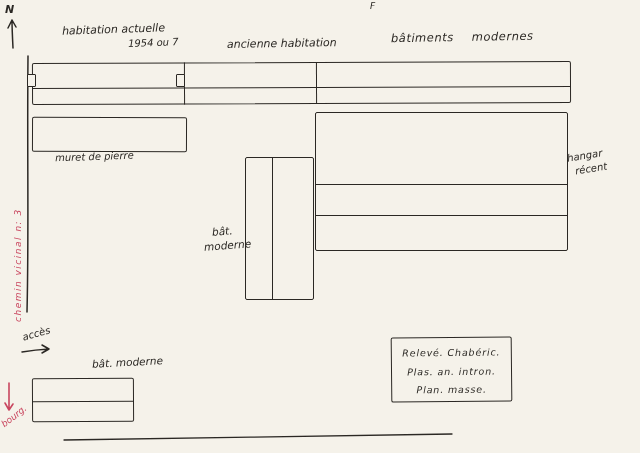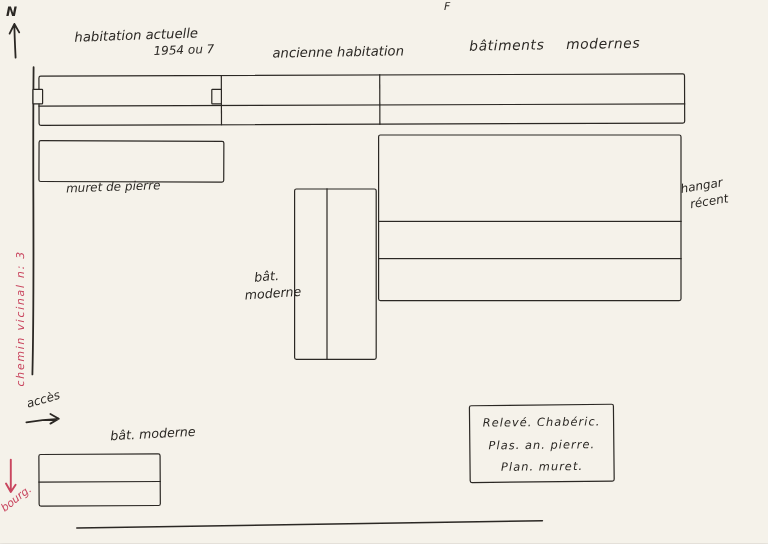--- a/index.html
+++ b/index.html
@@ -89,17 +89,17 @@
 
   <div class="hand" style="left:92px;top:357px;font-size:10.5px;transform:rotate(-3deg);">bât. moderne</div>
   <div class="rect" style="left:32px;top:378px;width:100px;height:42px;border-width:1.4px;transform:rotate(-0.3deg);">
     <div class="hline" style="top:22px;"></div>
   </div>
 
   <div class="hand red-text" style="left:0px;top:412px;font-size:9px;transform:rotate(-38deg);">bourg.</div>
 
   <div class="rect legend" style="left:391px;top:337px;width:121px;height:65px;transform:rotate(-0.6deg);box-sizing:border-box;">
     <div class="hand">Relevé. Chabéric.</div>
-    <div class="hand">Plas. an. pierre.</div>
-    <div class="hand">Plan. muret.</div>
+    <div class="hand">Plas. an. intron.</div>
+    <div class="hand">Plan. masse.</div>
   </div>
 
 </div>
 
 </body></html>

